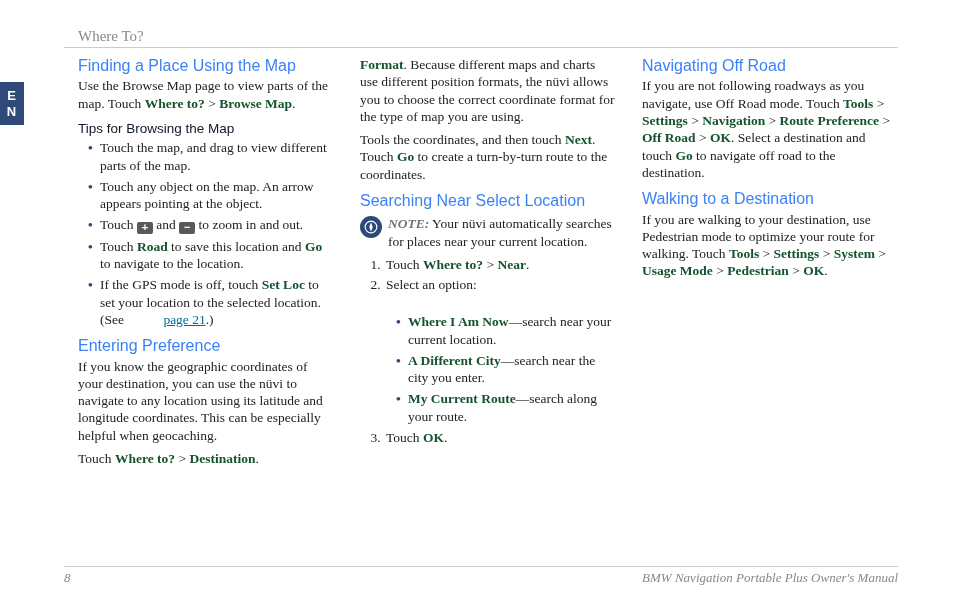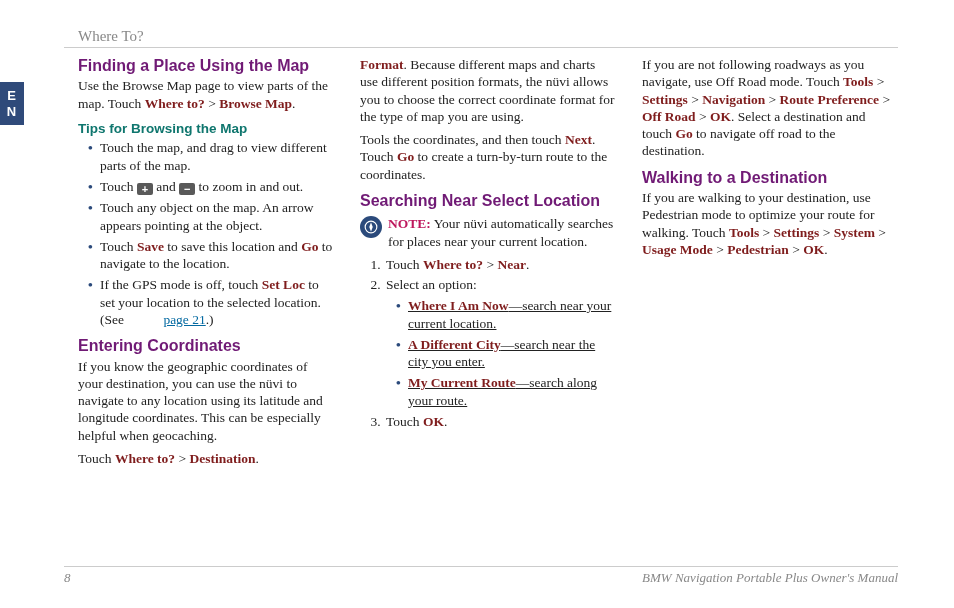--- a/index.html
+++ b/index.html
@@ -46,40 +46,40 @@
     column-count: 3;
     column-gap: 26px;
     column-fill: auto;
     height: 500px;
     font-size: 13.5px;
     line-height: 1.28;
     margin-top: 8px;
   }
   h2 {
     font-family: Arial, Helvetica, sans-serif;
-    font-weight: bold;
+    font-weight: normal;
     font-size: 16px;
-    color: #701a75;
+    color: #3b82f6;
     margin-top: 8px;
     margin-bottom: 1px;
     break-after: avoid;
   }
   h2.first { margin-top: 0; }
   h3 {
     font-family: Arial, Helvetica, sans-serif;
-    font-weight: bold;
+    font-weight: normal;
     font-size: 13.5px;
-    color: #0f766e;
+    color: #0f172a;
     margin-top: 8px;
     margin-bottom: 2px;
     break-after: avoid;
   }
   p { margin-bottom: 6px; }
-  .bold-nav { color: #7f1d1d; font-weight: bold; }
-  .bold-note { color: #be185d; font-weight: bold; }
+  .bold-nav { color: #14532d; font-weight: bold; }
+  .bold-note { color: #737373; font-weight: bold; font-style: italic; }
   .page-link { color: #0369a1; text-decoration: underline; margin-left: 36px; }
   ul.bullets {
     list-style: none;
     padding-left: 10px;
     margin-bottom: 6px;
   }
   ul.bullets > li {
     position: relative;
     padding-left: 12px;
     margin-bottom: 4px;
@@ -93,22 +93,21 @@
   }
   ol.steps {
     list-style: decimal;
     padding-left: 24px;
     margin-bottom: 4px;
   }
   ol.steps > li { margin-bottom: 3px; padding-left: 2px; }
   ul.sub-bullets {
     list-style: none;
     padding-left: 10px;
-    margin-top: 4px;
-    text-decoration: underline;
+    margin-top: 20px;
   }
   ul.sub-bullets > li {
     position: relative;
     padding-left: 12px;
     margin-bottom: 4px;
   }
   ul.sub-bullets > li::before {
     content: "•";
     position: absolute;
     left: 0;
@@ -176,33 +175,33 @@
   <div class="columns">
 
     <h2 class="first">Finding a Place Using the Map</h2>
     <p>
       <span>Use the Browse Map page to view parts of the map. Touch </span><span class="bold-nav">Where to?</span><span> &gt; </span><span class="bold-nav">Browse Map</span><span>.</span>
     </p>
 
     <h3>Tips for Browsing the Map</h3>
     <ul class="bullets">
       <li>Touch the map, and drag to view different parts of the map.</li>
+      <li>Touch any object on the map. An arrow appears pointing at the object.</li>
       <li>
         <span>Touch </span><span class="zoom-icon">+</span><span> and </span><span class="zoom-icon">−</span><span> to zoom in and out.</span>
       </li>
-      <li>Touch any object on the map. An arrow appears pointing at the object.</li>
-      <li>
-        <span>Touch </span><span class="bold-nav">Save</span><span> to save this location and </span><span class="bold-nav">Go</span><span> to navigate to the location.</span>
+      <li>
+        <span>Touch </span><span class="bold-nav">Road</span><span> to save this location and </span><span class="bold-nav">Go</span><span> to navigate to the location.</span>
       </li>
       <li>
         <span>If the GPS mode is off, touch </span><span class="bold-nav">Set Loc</span><span> to set your location to the selected location. (See </span><span class="page-link">page 21</span><span>.)</span>
       </li>
     </ul>
 
-    <h2>Entering Coordinates</h2>
+    <h2>Entering Preference</h2>
     <p>If you know the geographic coordinates of your destination, you can use the nüvi to navigate to any location using its latitude and longitude coordinates. This can be especially helpful when geocaching.</p>
     <p>
       <span>Touch </span><span class="bold-nav">Where to?</span><span> &gt; </span><span class="bold-nav">Destination</span><span>.</span>
     </p>
 
     <p class="col-break">
       <span class="bold-nav">Format</span><span>. Because different maps and charts use different position formats, the nüvi allows you to choose the correct coordinate format for the type of map you are using.</span>
     </p>
     <p>
       <span>Tools the coordinates, and then touch </span><span class="bold-nav">Next</span><span>. Touch </span><span class="bold-nav">Go</span><span> to create a turn-by-turn route to the coordinates.</span>
@@ -231,20 +230,21 @@
           <li><span class="bold-nav">A Different City</span><span>—search near the city you enter.</span></li>
           <li><span class="bold-nav">My Current Route</span><span>—search along your route.</span></li>
         </ul>
       </li>
       <li>
         <span>Touch </span><span class="bold-nav">OK</span><span>.</span>
       </li>
     </ol>
 
     <div class="col-break keep">
+    <h2 class="first">Navigating Off Road</h2>
     <p>
       <span>If you are not following roadways as you navigate, use Off Road mode. Touch </span><span class="bold-nav">Tools</span><span> &gt; </span><span class="bold-nav">Settings</span><span> &gt; </span><span class="bold-nav">Navigation</span><span> &gt; </span><span class="bold-nav">Route Preference</span><span> &gt; </span><span class="bold-nav">Off Road</span><span> &gt; </span><span class="bold-nav">OK</span><span>. Select a destination and touch </span><span class="bold-nav">Go</span><span> to navigate off road to the destination.</span>
     </p>
     </div>
 
     <div class="keep">
     <h2>Walking to a Destination</h2>
     <p>
       <span>If you are walking to your destination, use Pedestrian mode to optimize your route for walking. Touch </span><span class="bold-nav">Tools</span><span> &gt; </span><span class="bold-nav">Settings</span><span> &gt; </span><span class="bold-nav">System</span><span> &gt; </span><span class="bold-nav">Usage Mode</span><span> &gt; </span><span class="bold-nav">Pedestrian</span><span> &gt; </span><span class="bold-nav">OK</span><span>.</span>
     </p>

